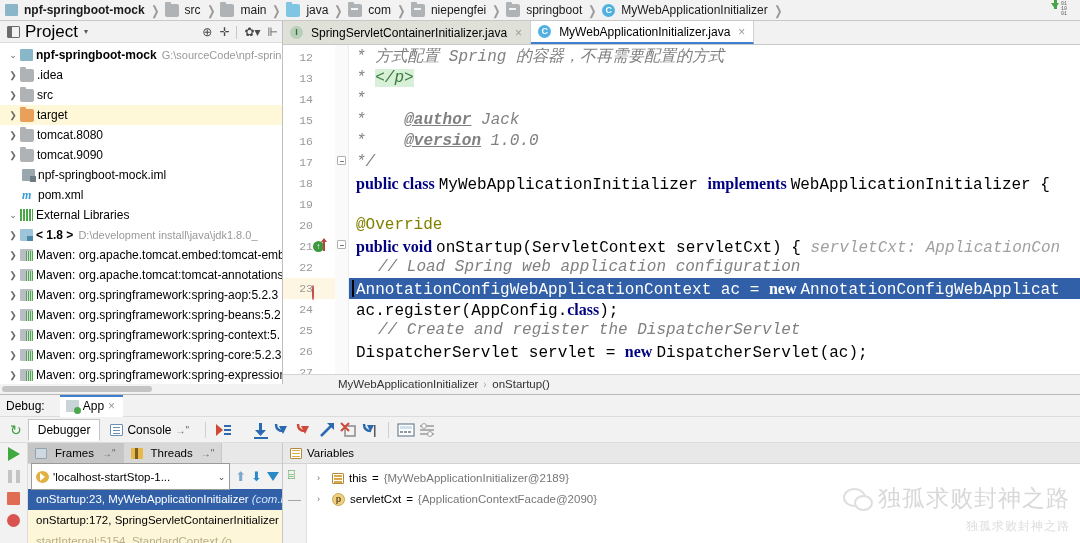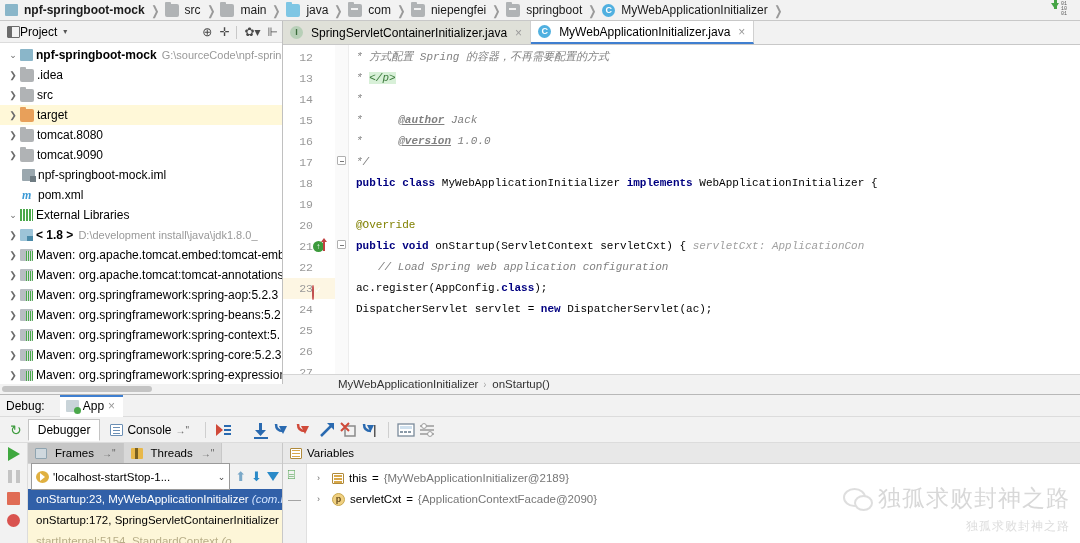--- a/index.html
+++ b/index.html
@@ -80,21 +80,21 @@
   
   .project-pane {
     width: 283px; background: #fff; position: relative;
     border-right: 1px solid #c0c0c0; flex: none;
     display: flex; flex-direction: column;
   }
   .pp-header {
     height: 22px; background: #f2f2f2; display: flex; align-items: center;
     border-bottom: 1px solid #dcdcdc; padding-left: 7px; position: relative;
   }
-  .pp-title { font-size: 12px; color: #000; }
+  .pp-title { font-size: 17px; color: #000; margin-left: 5px; }
   .pp-caret {
     margin-left: 6px; color: #555; font-size: 8px;
   }
   .pp-header .tools {
     position: absolute; right: 4px; top: 0; height: 22px;
     display: flex; align-items: center; gap: 7px;
   }
   .tool-ic { color: #4a4a4a; font-size: 12px; line-height: 1; cursor: default; }
   .proj-win-icon {
     width: 13px; height: 12px; border: 1.4px solid #6b6b6b;
@@ -229,30 +229,30 @@
     position: absolute; width: 9px; height: 9px;
     border: 1px solid #b0b0b0; background: #fff; left: 2px;
     border-radius: 1px;
   }
   .foldbox::after {
     content: ""; position: absolute; left: 1.5px; top: 3.5px;
     width: 4px; height: 1px; background: #777;
   }
   .code {
     flex: 1; position: relative; font-family: "Liberation Mono", monospace;
-    font-size: 11px; padding-top: 2px; overflow: hidden; white-space: nowrap;
+    font-size: 16px; padding-top: 2px; overflow: hidden; white-space: nowrap;
   }
   .ln { height: 21px; line-height: 21px; padding-left: 7px; position: relative; }
   .ln.sel { background: #3160a8; color: #fff; }
   .ln.sel .kw, .ln.sel .typ, .ln.sel .pl { color: #fff; }
   .caret {
     position: absolute; left: 3px; top: 2px; width: 2px; height: 17px;
     background: #000;
   }
-  .kw { color: #000080; font-weight: bold; }
+  .kw { color: #000080; font-weight: bold; font-family: Liberation Serif, serif; }
   .typ { color: #000; }
   .cmt { color: #808080; font-style: italic; margin-left: 22px; }
   .jdoc { color: #808080; font-style: italic; }
   .jdoc-tag { color: #808080; font-style: italic; font-weight: bold; text-decoration: underline; margin-left: 29px; }
   .ann { color: #808000; margin-top: 32px; }
   .hint { color: #a0a0a0; font-style: italic; }
   .htmltag { color: #3a7a3a; background: #d8f0d8; font-style: italic; }
   .bcbar {
     height: 19px; background: #f2f2f2; border-top: 1px solid #d5d5d5;
     display: flex; align-items: center; padding-left: 55px;
@@ -706,21 +706,23 @@
           <div class="ln"><span class="jdoc">    * </span><span class="htmltag">&lt;/p&gt;</span></div>
           <div class="ln"><span class="jdoc">    *</span></div>
           <div class="ln"><span class="jdoc">    * </span><span class="jdoc-tag">@author</span><span class="jdoc"> Jack</span></div>
           <div class="ln"><span class="jdoc">    * </span><span class="jdoc-tag">@version</span><span class="jdoc"> 1.0.0</span></div>
           <div class="ln"><span class="jdoc">    */</span></div>
           <div class="ln"><span class="kw">public class </span><span class="typ">MyWebApplicationInitializer </span><span class="kw">implements </span><span class="typ">WebApplicationInitializer {</span></div>
           <div class="ln">&nbsp;</div>
           <div class="ln"><span class="ann">    @Override</span></div>
           <div class="ln"><span class="kw">    public void </span><span class="typ">onStartup(ServletContext servletCxt) {</span><span class="hint">   servletCxt: ApplicationCon</span></div>
           <div class="ln"><span class="cmt">        // Load Spring web application configuration</span></div>
+          <div class="ln sel"><span class="caret"></span><span class="typ">        AnnotationConfigWebApplicationContext ac = </span><span class="kw">new </span><span class="typ">AnnotationConfigWebApplicat</span></div>
           <div class="ln"><span class="typ">        ac.register(AppConfig.</span><span class="kw">class</span><span class="typ">);</span></div>
+          <div class="ln"><span class="cmt">        // Create and register the DispatcherServlet</span></div>
           <div class="ln"><span class="typ">        DispatcherServlet servlet = </span><span class="kw">new </span><span class="typ">DispatcherServlet(ac);</span></div>
 
         </div>
       </div>
 
       <div class="bcbar">
         <span>MyWebApplicationInitializer</span>
         <span class="sep2">›</span>
         <span>onStartup()</span>
       </div>

